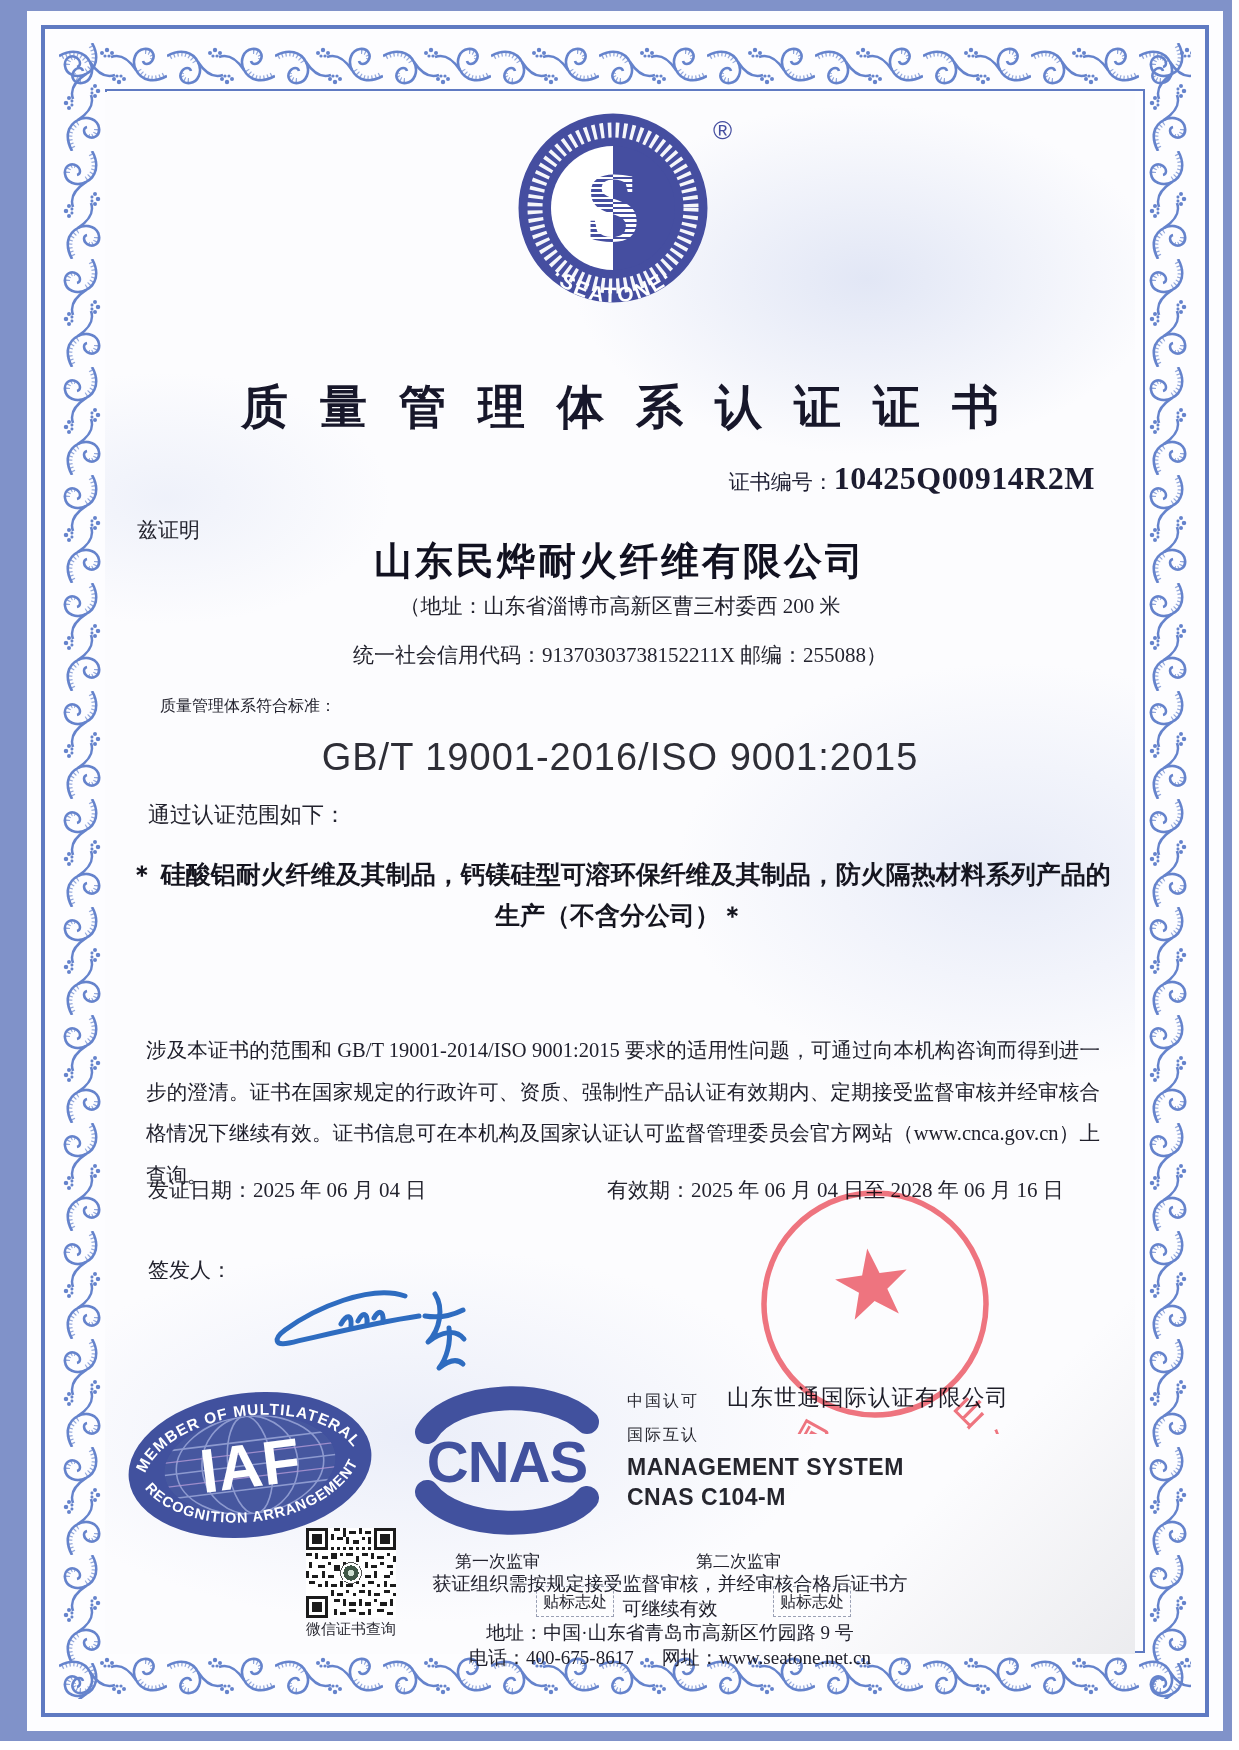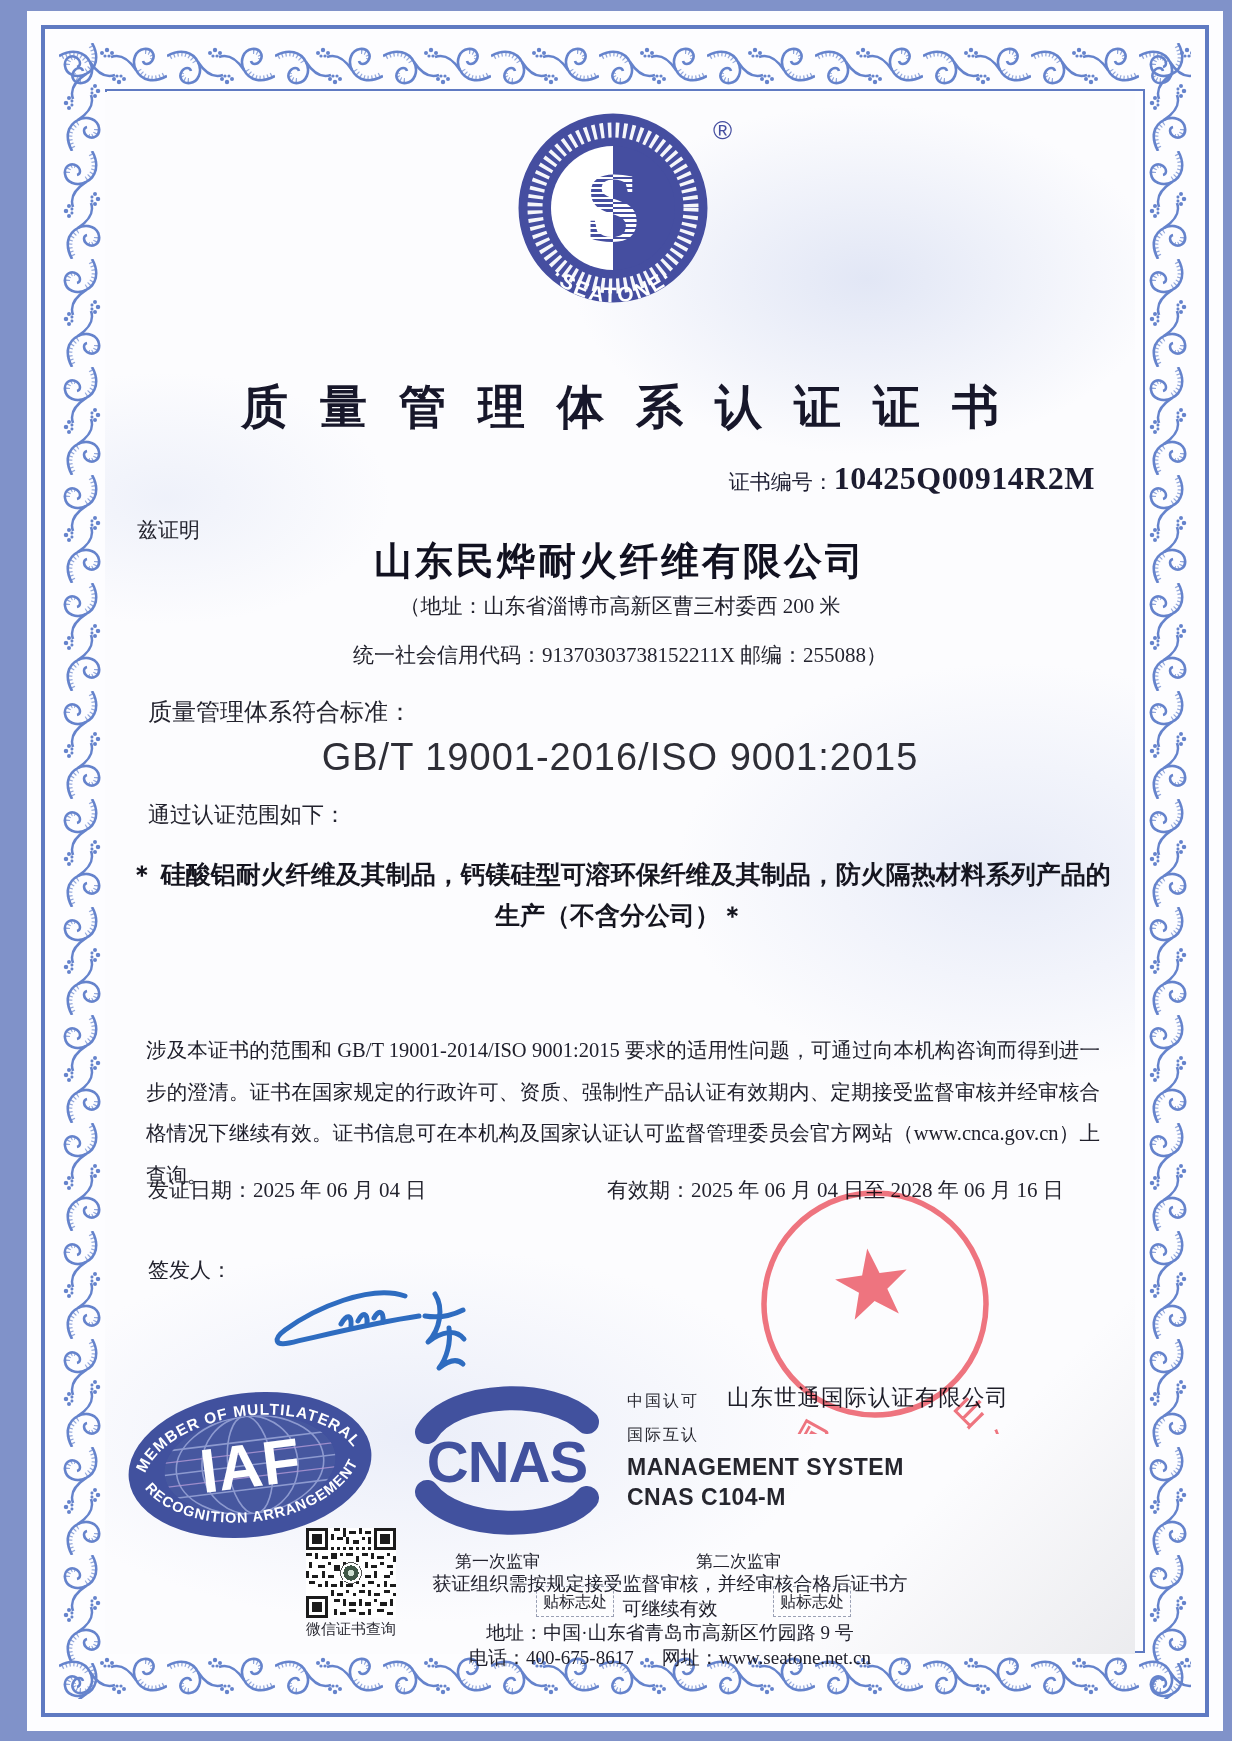--- a/index.html
+++ b/index.html
@@ -34,21 +34,21 @@
   .page-title{
     top:284px;font-size:47px;font-weight:bold;color:#17172a;
     letter-spacing:32px;text-indent:32px;white-space:nowrap;
   }
   .certno{top:368px;right:40px;font-size:21px;color:#1c1c30;}
   .certno b{font-size:32px;font-family:"Liberation Serif",serif;letter-spacing:.5px;}
   .intro{top:424px;left:32px;font-size:21px;}
   .company{top:444px;font-size:38px;font-weight:bold;letter-spacing:3px;color:#111120;}
   .addr1{top:500px;font-size:21px;}
   .addr2{top:549px;font-size:21px;}
-  .stdlabel{top:604px;left:43px;font-size:24px;}
+  .stdlabel{top:604px;left:55px;font-size:16px;}
   .standard{top:644px;font-size:38px;font-family:"Liberation Sans",sans-serif;color:#2e2e36;letter-spacing:1px;}
   .scopelabel{top:708px;left:43px;font-size:22px;}
   .scope{top:762px;left:18px;right:18px;text-align:center;font-size:25px;font-weight:bold;line-height:41px;color:#15151f;}
   .disclaimer{top:938px;left:41px;width:954px;font-size:20.5px;line-height:41.5px;text-align:justify;color:#20202c;}
   .issuedate{top:1084px;left:43px;font-size:21px;}
   .validity{top:1084px;left:502px;font-size:21px;}
   .signer{top:1164px;left:43px;font-size:21px;}
   .issuer-name{top:1290px;left:622px;font-size:22.5px;color:#1d1d28;letter-spacing:1px;}
   .acc-block{top:1292px;left:522px;font-family:"Liberation Sans",sans-serif;color:#26262e;}
   .acc-block .zh{font-size:16px;line-height:34px;letter-spacing:2px;}

